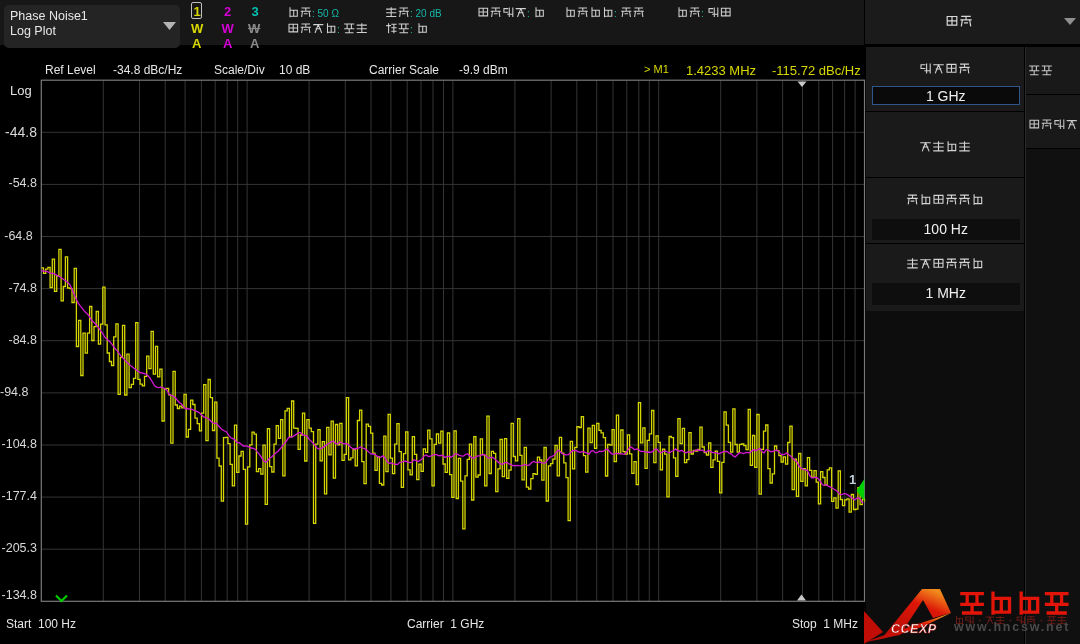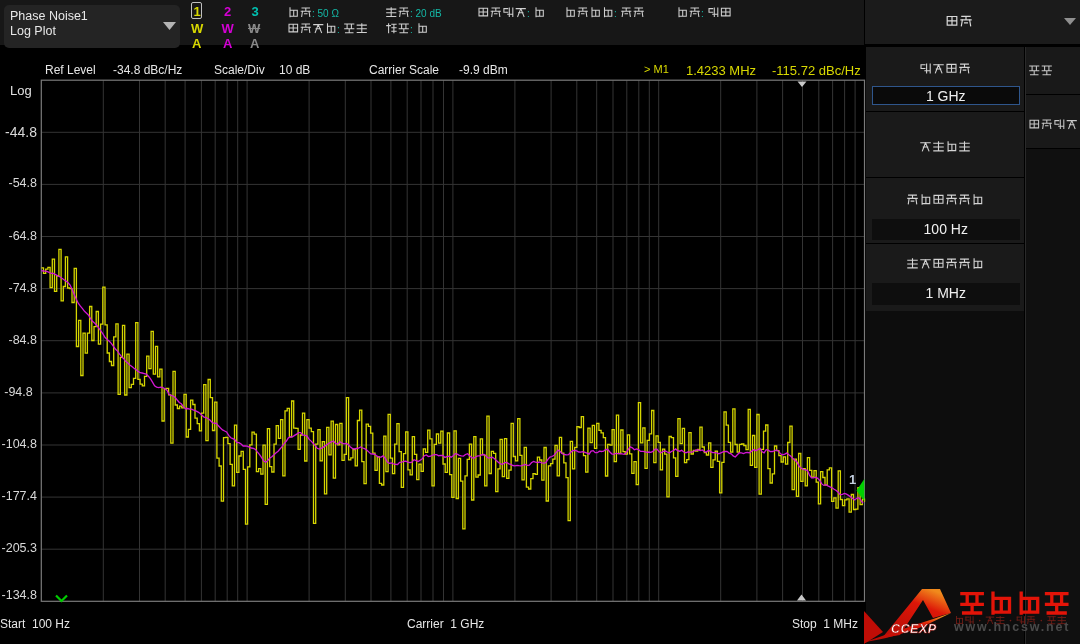--- a/index.html
+++ b/index.html
@@ -74,40 +74,40 @@
 <div class="a t13" style="left:214px;top:62.5px">Scale/Div</div>
 <div class="a t13" style="left:279px;top:62.5px">10 dB</div>
 <div class="a t13" style="left:369px;top:62.5px">Carrier Scale</div>
 <div class="a t13" style="left:459px;top:62.5px">-9.9 dBm</div>
 <div class="a" style="left:644px;top:63px;font-size:11px;color:#d8d800">&gt; M1</div>
 <div class="a" style="left:686px;top:63px;font-size:13px;color:#d8d800">1.4233 MHz</div>
 <div class="a" style="left:772px;top:63px;font-size:13px;color:#d8d800">-115.72 dBc/Hz</div>
 <div class="a" style="left:10px;top:83px;font-size:13px;color:#e0e0e0">Log</div>
 <div class="a" style="left:0;top:124.3px;width:37px;text-align:right;font-size:14px;color:#d8d8d8">-44.8</div>
 <div class="a" style="left:0;top:176.4px;width:37px;text-align:right;font-size:12.5px;color:#d8d8d8">-54.8</div>
-<div class="a" style="left:0;top:228.5px;width:37px;text-align:right;font-size:12.5px;color:#d8d8d8">-64.8</div>
+<div class="a" style="left:0;top:228.5px;width:37px;text-align:center;font-size:12.5px;color:#d8d8d8">-64.8</div>
 <div class="a" style="left:0;top:280.6px;width:37px;text-align:right;font-size:12.5px;color:#d8d8d8">-74.8</div>
 <div class="a" style="left:0;top:332.8px;width:37px;text-align:right;font-size:12.5px;color:#d8d8d8">-84.8</div>
-<div class="a" style="left:0;top:384.9px;width:37px;text-align:center;font-size:12.5px;color:#d8d8d8">-94.8</div>
+<div class="a" style="left:0;top:384.9px;width:37px;text-align:left;font-size:12.5px;color:#d8d8d8">-94.8</div>
 <div class="a" style="left:0;top:437.0px;width:37px;text-align:right;font-size:12.5px;color:#d8d8d8">-104.8</div>
 <div class="a" style="left:0;top:489.1px;width:37px;text-align:right;font-size:12.5px;color:#d8d8d8">-177.4</div>
 <div class="a" style="left:0;top:541.2px;width:37px;text-align:right;font-size:12.5px;color:#d8d8d8">-205.3</div>
 <div class="a" style="left:0;top:587.5px;width:37px;text-align:right;font-size:12.5px;color:#d8d8d8">-134.8</div>
 <svg class="a" style="left:0;top:0" width="1080" height="644" viewBox="0 0 1080 644">
 <path d="M103.3 80.2V601.3M139.5 80.2V601.3M165.2 80.2V601.3M185.1 80.2V601.3M201.4 80.2V601.3M215.2 80.2V601.3M227.2 80.2V601.3M237.7 80.2V601.3M309.1 80.2V601.3M345.3 80.2V601.3M371.0 80.2V601.3M390.9 80.2V601.3M407.2 80.2V601.3M421.0 80.2V601.3M433.0 80.2V601.3M443.5 80.2V601.3M514.9 80.2V601.3M551.1 80.2V601.3M576.8 80.2V601.3M596.7 80.2V601.3M613.0 80.2V601.3M626.8 80.2V601.3M638.8 80.2V601.3M649.3 80.2V601.3M720.7 80.2V601.3M756.9 80.2V601.3M782.6 80.2V601.3M802.5 80.2V601.3M818.8 80.2V601.3M832.6 80.2V601.3M844.6 80.2V601.3M855.1 80.2V601.3M247.1 80.2V601.3M452.9 80.2V601.3M658.7 80.2V601.3M41.3 132.3H864.5M41.3 184.4H864.5M41.3 236.5H864.5M41.3 288.6H864.5M41.3 340.7H864.5M41.3 392.9H864.5M41.3 445.0H864.5M41.3 497.1H864.5M41.3 549.2H864.5" stroke="#343434" stroke-width="1" fill="none"></path>
 <rect x="41.3" y="80.2" width="823.2" height="521.1" stroke="#7a7a7a" stroke-width="1.2" fill="none"></rect>
 <path d="M41.3,267.9H43.5V273.3H45.7V269.1H47.9V267.3H50.1V287.6H52.3V259.1H54.5V291.4H56.7V275.8H58.9V249.4H61.1V300.9H63.3V286.5H65.4V256.9H67.6V288.0H69.8V288.7H72.0V302.5H74.2V268.3H76.4V346.5H78.6V320.3H80.8V375.5H83.0V333.2H85.2V353.2H87.4V333.1H89.6V306.5H91.8V340.5H94.0V326.7H96.2V311.5H98.4V344.2H100.6V324.1H102.8V287.1H105.0V324.9H107.2V353.0H109.4V361.5H111.5V365.5H113.7V336.8H115.9V323.9H118.1V394.4H120.3V357.3H122.5V325.3H124.7V395.0H126.9V354.2H129.1V387.7H131.3V384.4H133.5V378.3H135.7V322.7H137.9V379.4H140.1V384.1H142.3V385.8H144.5V376.3H146.7V356.2H148.9V368.7H151.1V331.4H153.3V374.2H155.5V346.3H157.6V376.8H159.8V369.2H162.0V421.0H164.2V388.8H166.4V388.4H168.6V394.8H170.8V443.1H173.0V371.4H175.2V405.0H177.4V408.5H179.6V406.2H181.8V407.8H184.0V394.3H186.2V437.0H188.4V429.4H190.6V400.2H192.8V404.5H195.0V418.1H197.2V423.6H199.4V430.8H201.5V413.1H203.7V384.6H205.9V440.6H208.1V379.5H210.3V397.6H212.5V430.5H214.7V402.2H216.9V458.1H219.1V466.0H221.3V501.1H223.5V437.6H225.7V437.4H227.9V443.7H230.1V464.3H232.3V485.9H234.5V425.1H236.7V472.3H238.9V456.0H241.1V451.3H243.3V469.3H245.5V524.2H247.6V466.9H249.8V444.8H252.0V432.1H254.2V434.1H256.4V471.7H258.6V468.7H260.8V474.1H263.0V445.2H265.2V504.4H267.4V428.7H269.6V466.7H271.8V472.0H274.0V444.2H276.2V425.6H278.4V438.4H280.6V419.6H282.8V475.9H285.0V410.8H287.2V408.3H289.4V436.8H291.6V401.0H293.7V428.1H295.9V428.3H298.1V449.3H300.3V435.0H302.5V413.1H304.7V461.0H306.9V419.7H309.1V428.2H311.3V431.7H313.5V523.4H315.7V444.1H317.9V429.7H320.1V460.9H322.3V441.7H324.5V493.8H326.7V427.3H328.9V454.9H331.1V421.2H333.3V478.2H335.5V424.5H337.7V444.8H339.8V423.3H342.0V460.4H344.2V454.4H346.4V397.7H348.6V459.9H350.8V457.8H353.0V449.5H355.2V465.9H357.4V420.5H359.6V410.2H361.8V461.6H364.0V483.7H366.2V424.1H368.4V426.3H370.6V433.1H372.8V453.2H375.0V470.4H377.2V456.9H379.4V483.3H381.6V485.0H383.8V436.1H385.9V471.6H388.1V414.3H390.3V458.1H392.5V473.7H394.7V444.2H396.9V423.7H399.1V451.6H401.3V487.3H403.5V453.6H405.7V431.8H407.9V469.8H410.1V474.8H412.3V436.7H414.5V454.4H416.7V479.7H418.9V464.1H421.1V471.4H423.3V448.9H425.5V452.3H427.7V430.2H429.9V438.9H432.0V485.9H434.2V444.4H436.4V434.0H438.6V443.2H440.8V431.1H443.0V464.0H445.2V472.3H447.4V433.0H449.6V474.6H451.8V497.3H454.0V430.9H456.2V498.5H458.4V458.4H460.6V481.1H462.8V528.8H465.0V475.9H467.2V459.3H469.4V444.2H471.6V500.0H473.8V436.7H475.9V477.2H478.1V475.0H480.3V438.9H482.5V454.8H484.7V485.8H486.9V416.2H489.1V473.5H491.3V451.4H493.5V453.3H495.7V491.6H497.9V468.9H500.1V439.3H502.3V476.7H504.5V438.7H506.7V478.3H508.9V470.2H511.1V423.3H513.3V456.5H515.5V460.8H517.7V418.7H519.9V455.3H522.0V479.8H524.2V447.3H526.4V487.1H528.6V489.0H530.8V478.7H533.0V473.7H535.2V474.4H537.4V457.1H539.6V460.0H541.8V480.2H544.0V447.5H546.2V501.0H548.4V465.9H550.6V463.6H552.8V459.2H555.0V445.4H557.2V475.9H559.4V437.3H561.6V453.2H563.8V462.8H566.0V477.6H568.1V520.6H570.3V441.4H572.5V468.8H574.7V447.4H576.9V426.7H579.1V427.5H581.3V416.7H583.5V455.6H585.7V472.2H587.9V428.2H590.1V442.7H592.3V425.4H594.5V448.3H596.7V423.3H598.9V430.3H601.1V432.8H603.3V437.6H605.5V476.0H607.7V444.4H609.9V445.1H612.1V429.7H614.2V461.6H616.4V415.2H618.6V453.5H620.8V430.0H623.0V451.6H625.2V454.1H627.4V434.9H629.6V453.8H631.8V473.4H634.0V461.6H636.2V484.7H638.4V402.7H640.6V442.9H642.8V427.9H645.0V468.4H647.2V440.4H649.4V433.9H651.6V410.5H653.8V462.7H656.0V435.8H658.2V442.3H660.3V469.9H662.5V449.1H664.7V454.2H666.9V496.8H669.1V436.5H671.3V437.7H673.5V457.9H675.7V476.3H677.9V418.7H680.1V443.6H682.3V428.3H684.5V462.7H686.7V459.6H688.9V432.7H691.1V454.0H693.3V450.5H695.5V451.0H697.7V449.4H699.9V427.2H702.1V447.0H704.3V452.6H706.4V455.0H708.6V442.9H710.8V467.4H713.0V459.8H715.2V451.1H717.4V461.3H719.6V492.9H721.8V462.4H724.0V411.8H726.2V425.1H728.4V442.3H730.6V452.2H732.8V408.8H735.0V444.5H737.2V452.1H739.4V444.3H741.6V444.0H743.8V445.5H746.0V449.7H748.2V409.3H750.3V465.4H752.5V435.5H754.7V467.3H756.9V414.5H759.1V494.2H761.3V449.4H763.5V431.1H765.7V425.0H767.9V468.7H770.1V483.0H772.3V473.8H774.5V446.0H776.7V450.7H778.9V455.6H781.1V462.0H783.3V456.9H785.5V464.2H787.7V442.5H789.9V426.1H792.1V489.6H794.3V459.1H796.4V496.3H798.6V453.5H800.8V481.3H803.0V468.7H805.2V485.8H807.4V457.7H809.6V470.3H811.8V477.1H814.0V470.7H816.2V482.1H818.4V503.8H820.6V471.6H822.8V477.5H825.0V485.2H827.2V469.8H829.4V467.9H831.6V501.3H833.8V497.8H836.0V508.2H838.2V470.8H840.4V499.5H842.5V505.7H844.7V499.8H846.9V498.9H849.1V512.2H851.3V494.5H853.5V509.5H855.7V509.1H857.9V487.7H860.1V504.6H862.3V499.2H864.5V501.8" stroke="#d6d600" stroke-width="1.3" fill="none"></path>
 <polyline points="41.3,270.6 43.4,271.0 45.4,271.1 47.5,271.6 49.5,272.6 51.6,273.3 53.7,273.5 55.7,274.7 57.8,275.8 59.8,276.7 61.9,278.3 64.0,279.8 66.0,281.1 68.1,282.7 70.1,285.0 72.2,289.6 74.2,294.5 76.3,299.2 78.4,303.5 80.4,306.2 82.5,308.7 84.5,311.3 86.6,313.2 88.7,315.4 90.7,318.8 92.8,321.6 94.8,323.2 96.9,325.5 99.0,328.3 101.0,331.1 103.1,334.1 105.1,337.5 107.2,339.5 109.3,341.2 111.3,343.4 113.4,346.4 115.4,349.0 117.5,351.1 119.6,354.1 121.6,356.6 123.7,358.7 125.7,361.3 127.8,363.1 129.8,365.0 131.9,366.6 134.0,368.2 136.0,369.6 138.1,371.4 140.1,372.7 142.2,373.0 144.3,373.6 146.3,374.2 148.4,376.3 150.4,378.6 152.5,382.1 154.6,385.8 156.6,387.1 158.7,387.7 160.7,387.2 162.8,387.6 164.9,388.8 166.9,390.3 169.0,394.2 171.0,395.5 173.1,396.0 175.2,397.5 177.2,400.0 179.3,402.5 181.3,403.8 183.4,406.6 185.5,408.7 187.5,408.5 189.6,409.1 191.6,409.2 193.7,410.1 195.7,410.9 197.8,411.9 199.9,413.3 201.9,415.2 204.0,417.1 206.0,417.5 208.1,418.8 210.2,420.2 212.2,422.5 214.3,423.3 216.3,423.1 218.4,425.8 220.5,428.0 222.5,429.9 224.6,431.0 226.6,432.0 228.7,435.4 230.8,437.8 232.8,438.6 234.9,439.8 236.9,442.5 239.0,442.6 241.1,444.0 243.1,446.0 245.2,445.9 247.2,446.2 249.3,447.1 251.3,448.0 253.4,448.3 255.5,449.4 257.5,452.1 259.6,454.6 261.6,457.7 263.7,461.1 265.8,462.2 267.8,460.5 269.9,458.0 271.9,456.7 274.0,454.8 276.1,452.7 278.1,451.2 280.2,448.8 282.2,446.3 284.3,443.3 286.4,441.0 288.4,437.8 290.5,437.0 292.5,436.9 294.6,435.4 296.7,434.1 298.7,432.7 300.8,432.7 302.8,434.9 304.9,435.3 306.9,435.8 309.0,439.2 311.1,441.1 313.1,443.3 315.2,445.6 317.2,448.3 319.3,449.0 321.4,448.2 323.4,447.1 325.5,445.6 327.5,444.2 329.6,442.9 331.7,441.7 333.7,441.2 335.8,443.6 337.8,444.1 339.9,441.8 342.0,443.0 344.0,443.8 346.1,443.4 348.1,444.4 350.2,446.7 352.3,448.3 354.3,449.0 356.4,448.5 358.4,448.2 360.5,446.9 362.5,448.0 364.6,448.7 366.7,450.0 368.7,451.9 370.8,453.9 372.8,454.0 374.9,454.3 377.0,456.2 379.0,457.2 381.1,457.1 383.1,455.9 385.2,458.2 387.3,462.1 389.3,463.4 391.4,463.0 393.4,463.8 395.5,464.4 397.6,464.5 399.6,462.4 401.7,462.1 403.7,461.4 405.8,461.2 407.9,462.1 409.9,462.6 412.0,462.1 414.0,459.7 416.1,460.6 418.1,461.6 420.2,460.2 422.3,458.9 424.3,455.7 426.4,455.0 428.4,456.6 430.5,456.2 432.6,455.0 434.6,454.7 436.7,454.6 438.7,455.7 440.8,455.3 442.9,455.5 444.9,457.4 447.0,456.6 449.0,456.1 451.1,457.2 453.2,455.7 455.2,453.7 457.3,454.1 459.3,455.3 461.4,455.9 463.5,456.1 465.5,454.5 467.6,453.7 469.6,455.7 471.7,457.6 473.8,458.2 475.8,456.7 477.9,455.9 479.9,455.9 482.0,454.7 484.0,454.5 486.1,456.0 488.2,458.1 490.2,457.7 492.3,457.3 494.3,458.5 496.4,460.6 498.5,462.4 500.5,463.8 502.6,464.2 504.6,462.6 506.7,462.5 508.8,463.8 510.8,464.4 512.9,465.5 514.9,465.8 517.0,465.3 519.1,465.7 521.1,465.8 523.2,465.1 525.2,464.4 527.3,465.3 529.4,465.1 531.4,462.8 533.5,461.5 535.5,462.2 537.6,462.5 539.6,462.0 541.7,462.8 543.8,463.1 545.8,462.7 547.9,459.3 549.9,457.1 552.0,456.5 554.1,455.2 556.1,452.7 558.2,450.2 560.2,451.5 562.3,453.8 564.4,454.5 566.4,454.8 568.5,454.7 570.5,452.5 572.6,450.7 574.7,450.4 576.7,450.9 578.8,452.0 580.8,452.2 582.9,451.6 585.0,452.4 587.0,453.2 589.1,454.1 591.1,451.1 593.2,450.6 595.2,452.6 597.3,452.7 599.4,451.2 601.4,451.5 603.5,451.2 605.5,449.6 607.6,449.3 609.7,451.7 611.7,453.8 613.8,454.4 615.8,453.3 617.9,453.6 620.0,453.6 622.0,453.9 624.1,454.3 626.1,452.9 628.2,449.7 630.3,446.8 632.3,447.8 634.4,449.8 636.4,449.0 638.5,449.7 640.6,451.4 642.6,451.3 644.7,451.7 646.7,452.3 648.8,452.0 650.8,452.4 652.9,451.4 655.0,449.1 657.0,449.1 659.1,451.8 661.1,452.8 663.2,451.3 665.3,451.0 667.3,452.0 669.4,452.9 671.4,451.5 673.5,450.5 675.6,448.9 677.6,450.6 679.7,451.2 681.7,450.3 683.8,452.0 685.9,452.8 687.9,451.8 690.0,452.1 692.0,452.1 694.1,451.0 696.2,449.9 698.2,450.0 700.3,450.6 702.3,450.0 704.4,451.7 706.4,452.0 708.5,450.2 710.6,451.6 712.6,452.6 714.7,452.7 716.7,452.9 718.8,453.9 720.9,452.9 722.9,451.9 725.0,451.5 727.0,451.3 729.1,453.1 731.2,453.8 733.2,455.9 735.3,457.0 737.3,454.7 739.4,452.7 741.5,452.8 743.5,453.6 745.6,452.7 747.6,452.5 749.7,452.8 751.8,450.9 753.8,449.6 755.9,450.7 757.9,449.6 760.0,448.4 762.1,451.8 764.1,452.9 766.2,449.7 768.2,450.2 770.3,451.6 772.3,451.5 774.4,450.8 776.5,450.0 778.5,451.2 780.6,453.8 782.6,454.8 784.7,454.2 786.8,453.1 788.8,454.7 790.9,456.3 792.9,458.6 795.0,460.2 797.1,462.1 799.1,466.3 801.2,468.3 803.2,469.5 805.3,469.8 807.4,470.3 809.4,475.1 811.5,477.8 813.5,477.8 815.6,477.2 817.7,478.4 819.7,480.3 821.8,483.9 823.8,485.4 825.9,484.7 827.9,485.9 830.0,486.9 832.1,487.8 834.1,489.2 836.2,490.5 838.2,492.3 840.3,494.7 842.4,494.4 844.4,493.5 846.5,494.2 848.5,495.4 850.6,496.9 852.7,498.4 854.7,499.9 856.8,498.3 858.8,497.7 860.9,500.4 863.0,503.1" stroke="#d316d3" stroke-width="1.3" fill="none"></polyline>
 <path d="M797.5 81.5h9l-4.5 5.5z" fill="#c8c8c8"></path>
 <path d="M801.5 594.5l4.5 6h-9z" fill="#c8c8c8"></path>
 <path d="M56 595.5l5.5 5.5 5.5-5.5" stroke="#00cc00" stroke-width="2.2" fill="none"></path>
 <path d="M864.3 479.1v21.9l-7.8-10.6z" fill="#00d000"></path>
 <text x="849" y="484" font-size="13" font-weight="bold" fill="#c2cede" font-family="Liberation Sans">1</text>
 </svg>
-<div class="a t13" style="left:0px;top:617px">Start&nbsp; 100 Hz</div>
+<div class="a t13" style="left:6px;top:617px">Start&nbsp; 100 Hz</div>
 <div class="a t13" style="left:407px;top:617px">Carrier&nbsp; 1 GHz</div>
 <div class="a t13" style="left:792px;top:617px">Stop&nbsp; 1 MHz</div>
 <div class="a" style="left:865px;top:0;width:215px;height:44px;background:#1b1b1b"></div>
 <div class="a" style="left:945px;top:14px">
     <svg width="28" height="14" style="display:block;" viewBox="0 0 28 14">
       <path d="M2.2 2.5L11.8 2.5M2.2 2.5L2.2 11.1M11.8 2.5L11.8 11.1M2.2 11.1L11.8 11.1M2.2 6.8L11.8 6.8M7.0 2.5L7.0 11.1" stroke="#d8d8d8" stroke-width="1.19" fill="none" stroke-linecap="square"></path>
       <path d="M16.8 2.3L25.2 2.3M21.0 2.3L21.0 5.8M15.9 5.8L26.1 5.8M17.4 5.8L16.4 11.7M24.6 5.8L25.6 11.7M19.6 8.8L22.4 8.8" stroke="#d8d8d8" stroke-width="1.19" fill="none" stroke-linecap="square"></path>
     </svg>
   </div>
 <svg class="a" style="left:1064px;top:18px" width="13" height="7">

